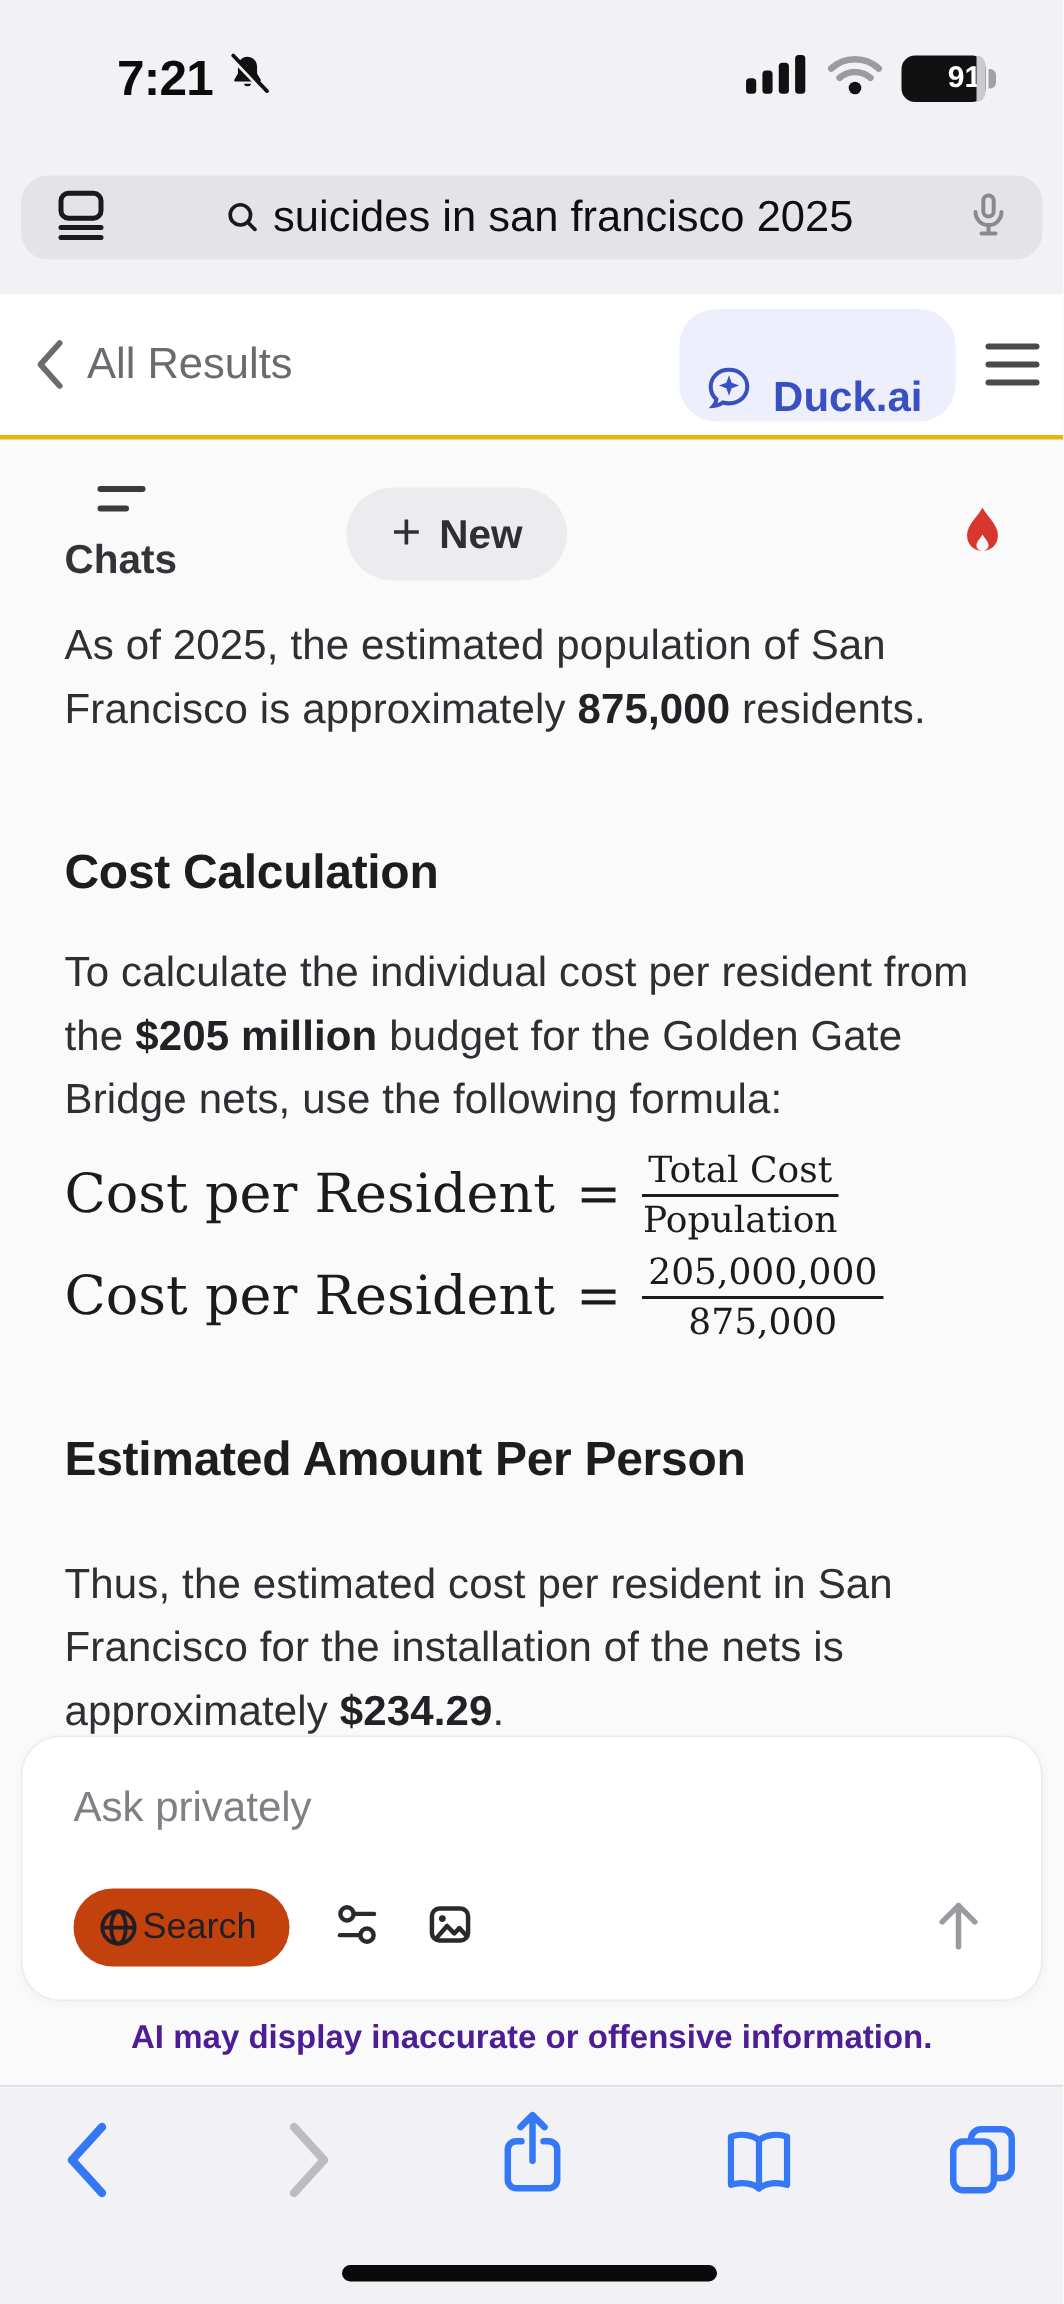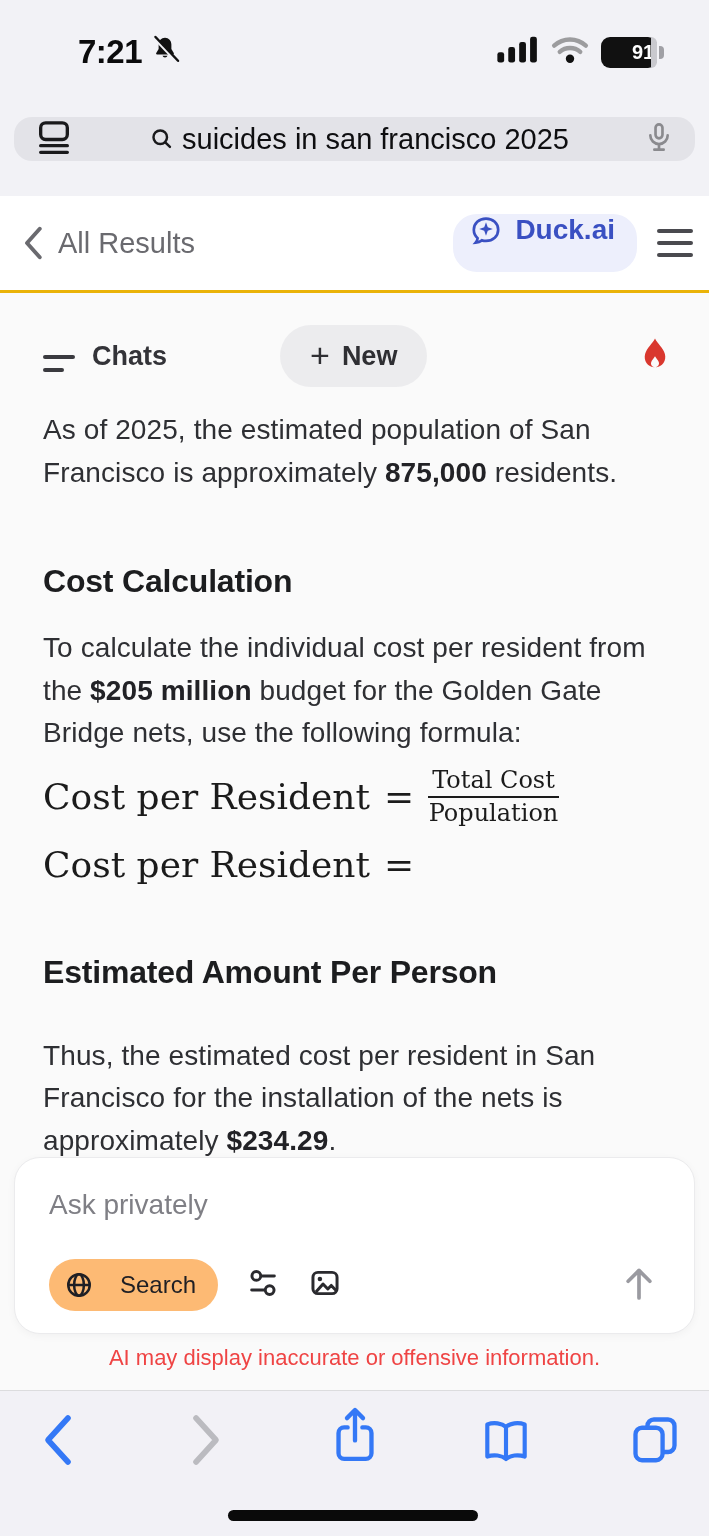--- a/index.html
+++ b/index.html
@@ -18,38 +18,38 @@
   .top-section{position:absolute;top:0;left:0;right:0;height:196px;background:#F2F2F6;}
   .status-bar{position:absolute;top:22px;left:0;right:0;height:60px;display:flex;align-items:center;justify-content:space-between;padding:0 52px 0 78px;}
   .sb-left{display:flex;align-items:center;gap:8px;}
   .sb-time{font-size:33px;font-weight:700;color:#0B0B0C;letter-spacing:-0.5px;}
   .sb-right{display:flex;align-items:center;gap:12px;}
   .battery{position:relative;width:56px;height:31px;background:#111;border-radius:9px;display:flex;align-items:center;justify-content:center;padding-left:28px;}
   .battery .pct{color:#fff;font-size:20px;font-weight:700;}
   .battery .tip{position:absolute;right:-7px;top:9px;width:5px;height:13px;background:#3C3C43;opacity:.45;border-radius:0 4px 4px 0;}
   .battery .empty{position:absolute;right:0;top:0;width:6px;height:31px;background:#C9C9CE;border-radius:0 9px 9px 0;}
 
-  .search-pill{position:absolute;top:117px;left:14px;right:14px;height:44px;background:#E3E3E8;border-radius:18px;display:flex;align-items:center;padding:16px 20px;}
+  .search-pill{position:absolute;top:117px;left:14px;right:14px;height:56px;background:#E3E3E8;border-radius:18px;display:flex;align-items:center;padding:16px 20px;}
   .search-pill .left-icon{flex:0 0 auto;}
   .search-query{flex:1;display:flex;align-items:center;justify-content:center;gap:6px;color:#0E0E10;font-size:29px;}
   .search-pill .mic{flex:0 0 auto;color:#8A8A8E;}
 
   
   .nav-bar{position:absolute;top:196px;left:0;right:0;height:97px;background:#FFFFFF;border-bottom:3px solid #eab308;display:flex;align-items:center;justify-content:space-between;padding:0 16px 0 22px;}
   .back-btn{display:flex;align-items:center;gap:14px;color:#6A6A6F;font-size:29px;}
   .nav-right{display:flex;align-items:center;gap:20px;}
-  .duckai-pill{display:flex;align-items:flex-start;gap:12px;background:var(--duckai-pill-bg);border-radius:24px;height:58px;padding:0 22px 0 16px;}
+  .duckai-pill{display:flex;align-items:flex-end;gap:12px;background:var(--duckai-pill-bg);border-radius:24px;height:75px;padding:0 22px 0 16px;}
   .duckai-pill .label{color:var(--accent-blue);font-size:28px;font-weight:700;}
   .hamburger{display:flex;flex-direction:column;gap:8px;width:36px;padding:4px 0;}
   .hamburger i{display:block;height:4px;background:#4A4A4F;border-radius:2px;}
 
   
   .content{position:absolute;top:294px;left:0;right:0;bottom:0;background:#FAFAFA;}
   .chat-bar{margin:31px 36px 0 43px;height:62px;display:flex;align-items:center;}
-  .chats-btn{display:flex;align-items:flex-end;gap:17px;color:#3A3A3F;}
+  .chats-btn{display:flex;align-items:center;gap:17px;color:#3A3A3F;flex-direction:column;}
   .chats-btn .lbl{font-size:27px;font-weight:700;color:#333338;}
   .chats-lines{display:flex;flex-direction:column;gap:9px;width:32px;}
   .chats-lines i{display:block;height:4px;background:#3A3A3F;border-radius:2px;}
   .chats-lines i:last-child{width:21px;}
   .new-btn{margin-left:113px;display:flex;align-items:center;gap:12px;background:#ECECEE;border-radius:31px;height:62px;padding:0 30px;}
   .new-btn .plus{font-size:34px;font-weight:400;color:#2F2F33;line-height:1;margin-top:-3px;}
   .new-btn .lbl{font-size:27px;font-weight:700;color:#2F2F33;}
   .flame{margin-left:auto;}
 
   .para{margin:22px 40px 0 43px;width:625px;font-size:28px;line-height:1.52;color:#2E2F33;letter-spacing:0.1px;}
@@ -63,26 +63,26 @@
   .formula.second{margin-top:4px;}
   .formula .lhs,.formula .eq,.formula .approx{font-size:36px;}
   .frac{display:inline-flex;flex-direction:column;align-items:center;font-size:24px;line-height:1.18;}
   .frac .num{border-bottom:2px solid #1B1B1B;padding:0 4px 2px;}
   .frac .den{padding-top:1px;}
 
   
   .composer{position:absolute;top:1157px;left:14px;right:14px;height:177px;background:#FFFFFF;border:1px solid #EBEBED;border-radius:26px;box-shadow:0 2px 8px rgba(0,0,0,0.04);}
   .composer .placeholder{position:absolute;top:31px;left:34px;font-size:28px;color:#7F7F85;}
   .composer-row{position:absolute;left:34px;right:34px;bottom:22px;height:52px;display:flex;align-items:center;gap:28px;}
-  .search-toggle{display:flex;align-items:center;gap:26px;background:#fdba74;border-radius:26px;height:52px;padding:0 22px 0 15px;color:#1F1F24;}
+  .search-toggle{display:flex;align-items:center;gap:1px;background:#c2410c;border-radius:26px;height:52px;padding:0 22px 0 15px;color:#1F1F24;}
   .search-toggle .lbl{font-size:24px;font-weight:500;}
   .send{margin-left:auto;}
   .dark-icon{color:#2A2A2E;}
 
-  .disclaimer{position:absolute;top:1345px;left:0;right:0;text-align:center;font-size:22px;color:#ef4444;}
+  .disclaimer{position:absolute;top:1345px;left:0;right:0;text-align:center;font-size:22px;color:#4c1d95;font-weight:bold;}
 
   
   .toolbar{position:absolute;left:0;right:0;bottom:0;height:146px;background:#F2F1F6;border-top:1px solid #DCDCDE;}
   .tb-icon{position:absolute;top:21px;}
   .blue-icon{color:var(--ios-blue);}
   .gray-icon{color:var(--inactive-gray);}
   .home-indicator{position:absolute;left:228px;bottom:15px;width:250px;height:11px;background:#0A0A0A;border-radius:6px;}
 </style>
 </head>
 <body>
@@ -207,20 +207,24 @@
       <span class="eq">=</span>
       <span class="frac">
         <span class="num">Total Cost</span>
         <span class="den">Population</span>
       </span>
     </div>
 
     <div class="formula second">
       <span class="lhs">Cost per Resident</span>
       <span class="eq">=</span>
+      <span class="frac">
+        <span class="num">205,000,000</span>
+        <span class="den">875,000</span>
+      </span>
     </div>
 
     <h2 class="h-est">Estimated Amount Per Person</h2>
 
     <p class="para p3"><span>Thus, the estimated cost per resident in San Francisco for the installation of the nets is approximately </span><b>$234.29</b><span>.</span></p>
   </div>
 
   <div class="composer">
     <div class="placeholder">Ask privately</div>
     <div class="composer-row">

